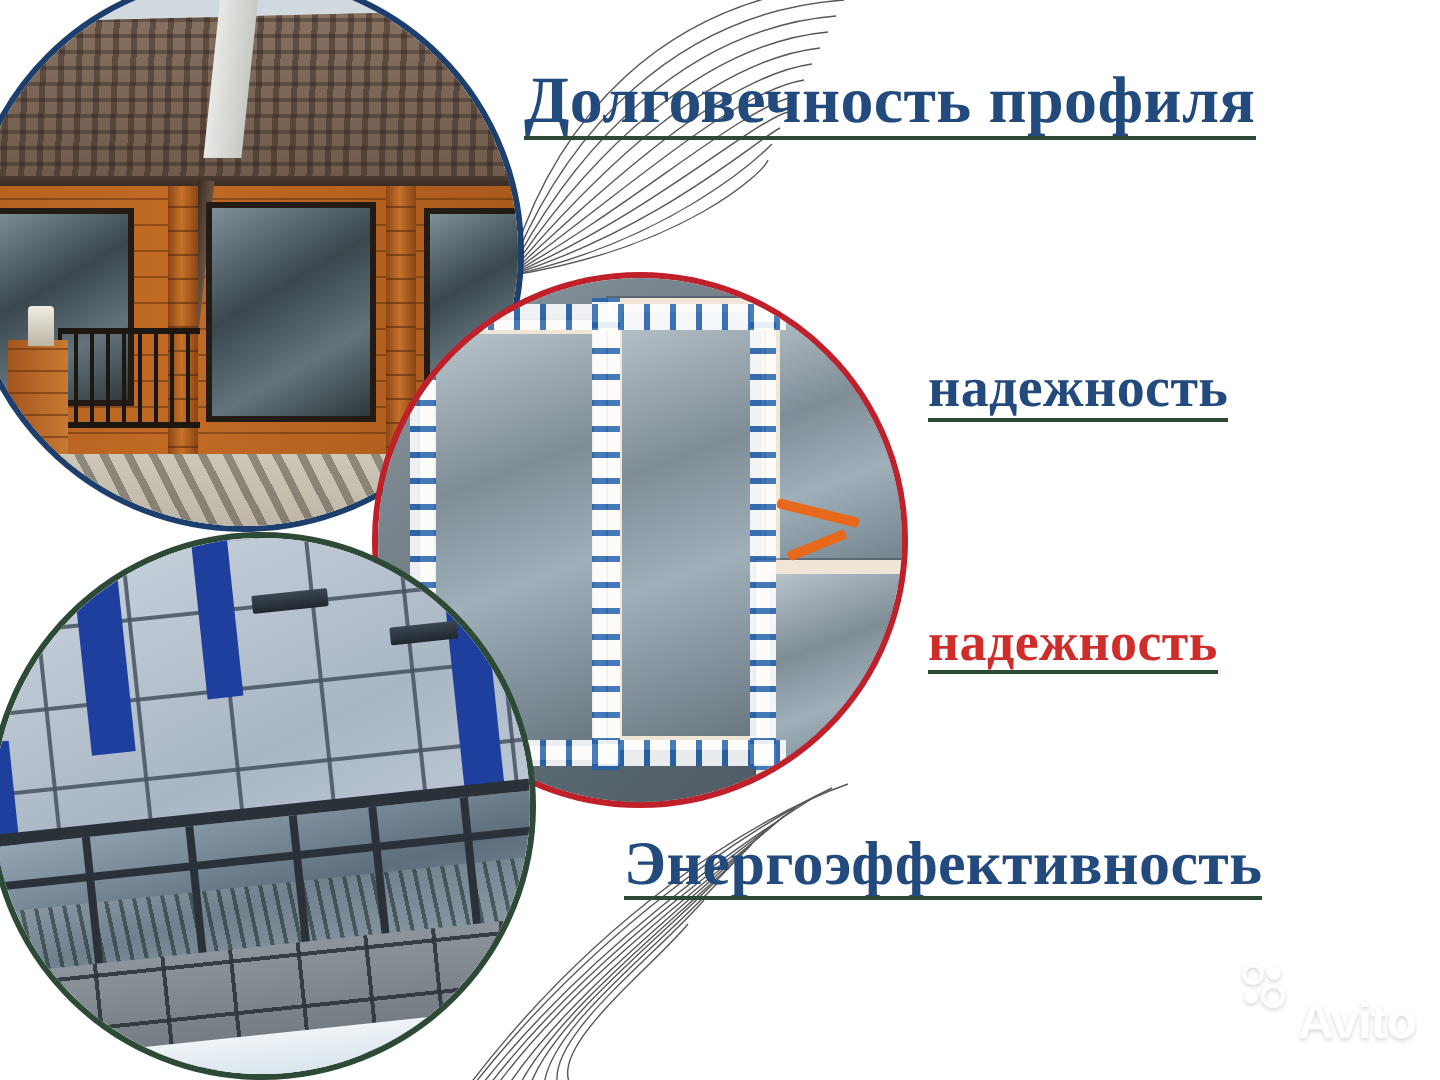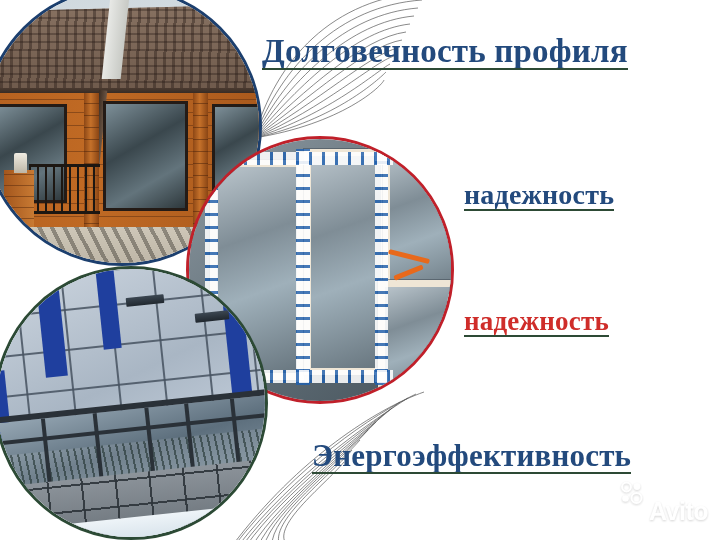--- a/index.html
+++ b/index.html
@@ -198,21 +198,21 @@
   }
   .blue{color:#234a7d;}
   .red{color:#cf2d2a;}
 
   #claim-durability{left:262px;top:34px;font-size:33px;}
   #claim-noise{left:400px;top:97px;font-size:30px;}
   #claim-strength{left:464px;top:180px;font-size:28px;text-align:left;}
   #claim-strength .ln{margin-bottom:12px;}
   #claim-equipment{left:464px;top:307px;font-size:27px;}
   #claim-equipment .ln{margin-bottom:11px;}
-  #claim-energy{left:312px;top:440px;font-size:31px;}
+  #claim-energy{left:312px;top:416px;font-size:31px;}
 
   
   #watermark{
     position:absolute;right:12px;bottom:14px;
     display:flex;align-items:center;gap:5px;
     z-index:12;
     opacity:.93;
     filter:drop-shadow(0 1px 1px rgba(0,0,0,.18));
   }
   #watermark .wm-text{

